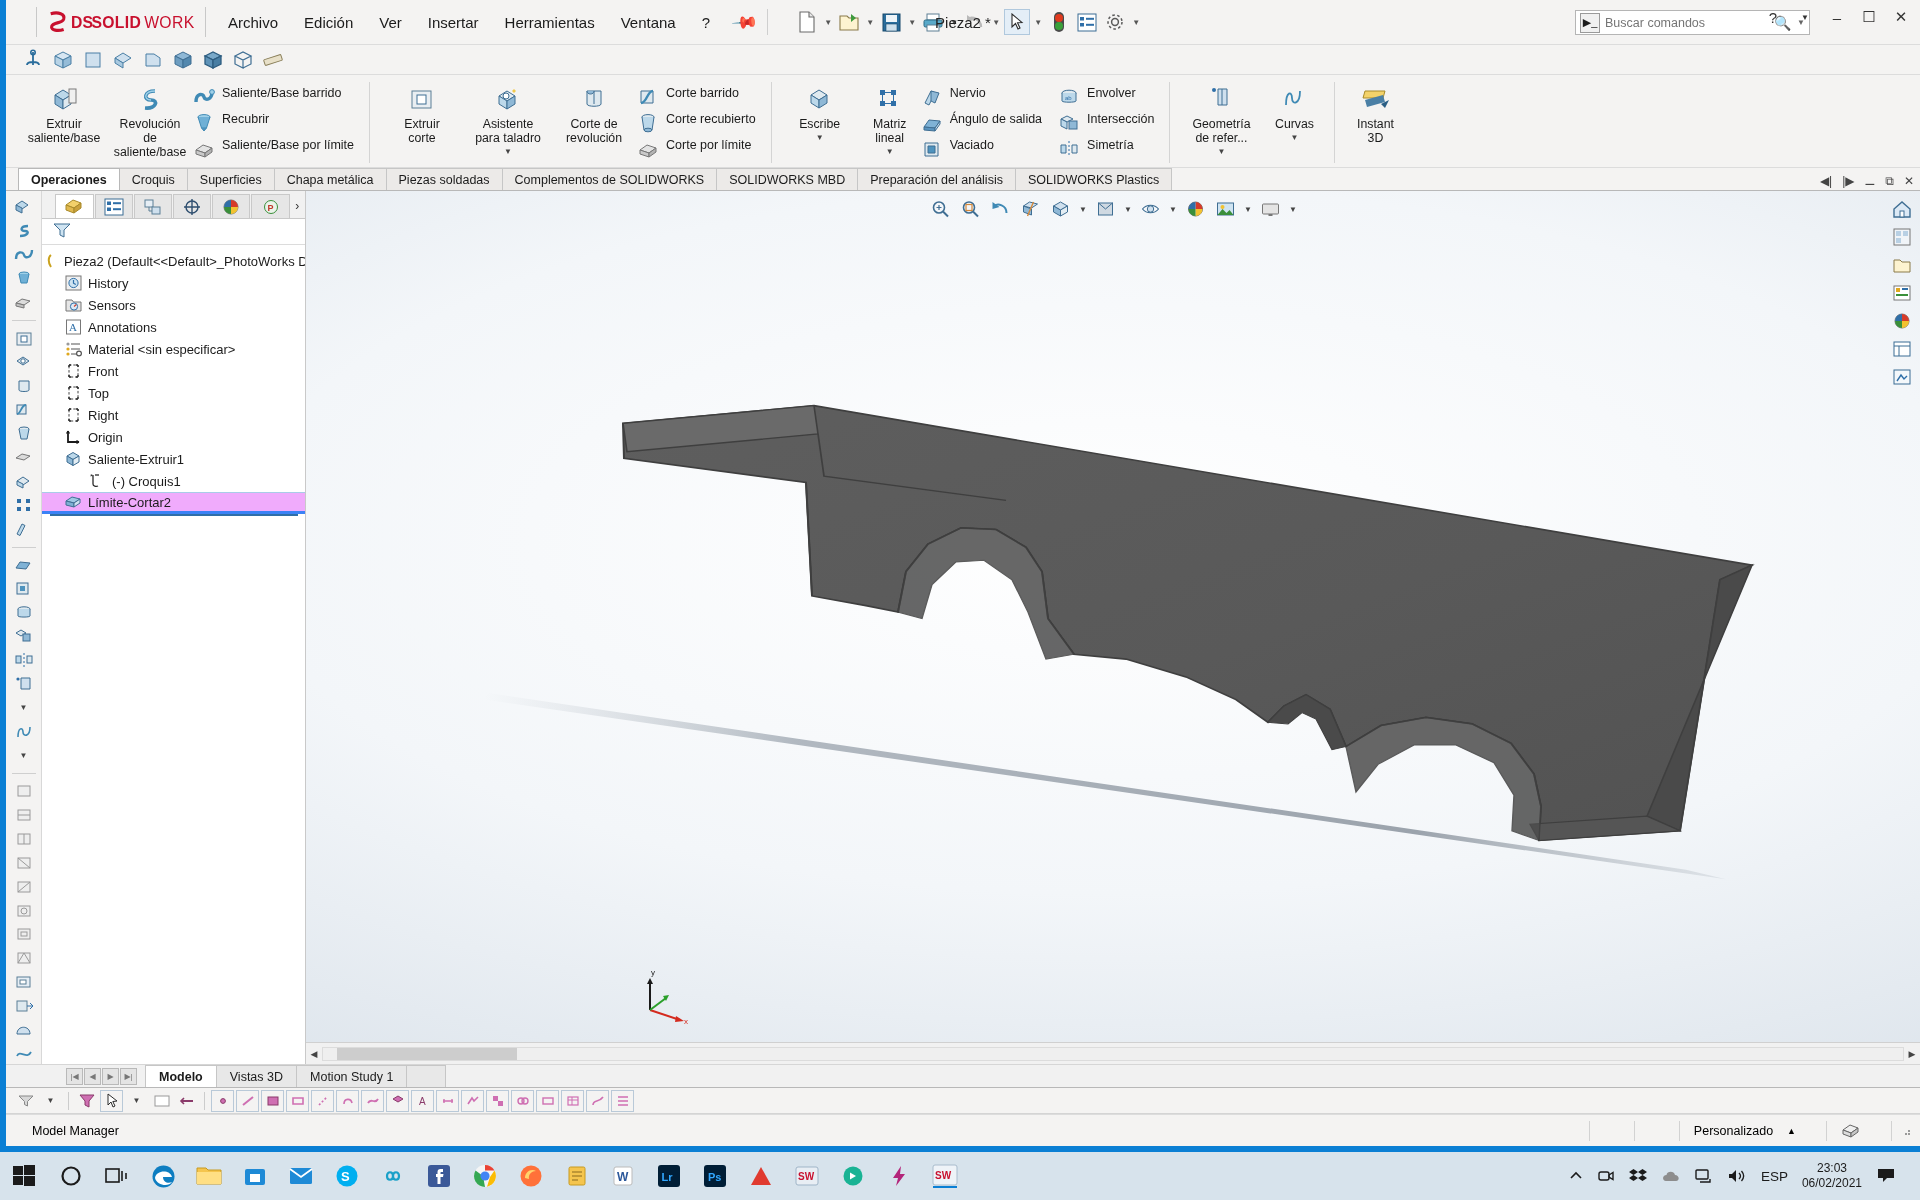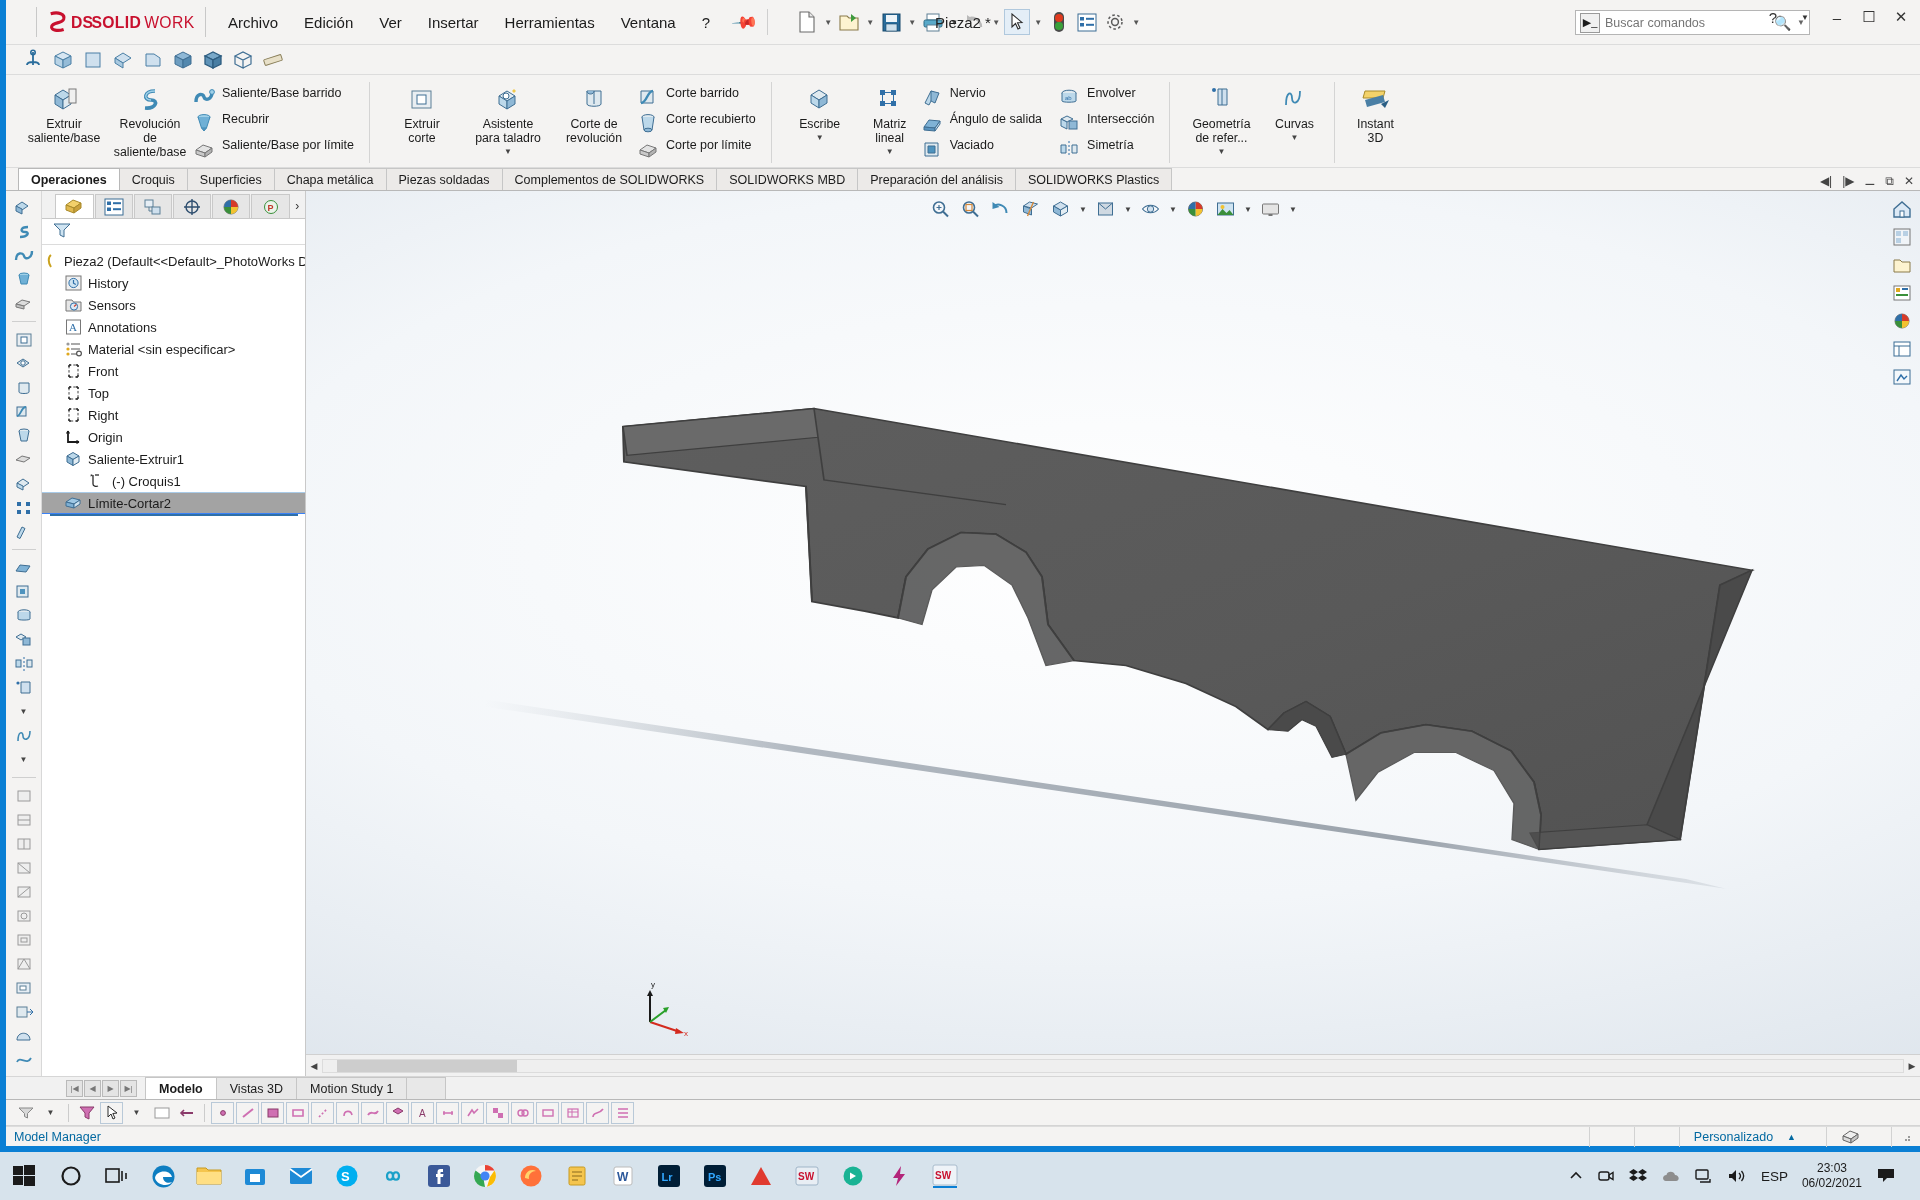--- a/index.html
+++ b/index.html
@@ -125,21 +125,21 @@
   .ttab{ width:40px; display:flex;align-items:center;justify-content:center;
     border:1px solid #c9c9c9; border-bottom:none; margin-right:1px; background:#e6e6e6;}
   .ttab.active{ background:#fff; }
   .ttab.arrow{ width:14px; border:none; background:transparent; font-size:12px; color:#333;}
   .filterrow{ height:26px; display:flex;align-items:center;padding-left:10px;border-bottom:1px solid #dcdcdc;}
   .treelist{ flex:1; padding-top:5px; font-size:13px; overflow:hidden;}
   .tnode{ display:flex;align-items:center; height:22px; padding-left:8px; white-space:nowrap;}
   .tnode .tic{ width:22px;height:18px;display:flex;align-items:center;justify-content:center;margin-right:4px;}
   .tnode.root{ padding-left:4px; }
   .tnode.child{ padding-left:32px; }
-  .tnode.selected{ background:#a3a3a3; border-top:1px solid #a9cbe8; border-bottom:1px solid #3b82f6;}
+  .tnode.selected{ background:#f0abfc; border-top:1px solid #a9cbe8; border-bottom:3px solid #3b82f6;}
   .selbar{ height:2px;background:#2f6fa8; margin-left:8px; margin-right:0; width:248px;}
 
   
   .viewport{
     flex:1; position:relative; overflow:hidden;
     background:
       radial-gradient(ellipse 120% 90% at 50% 40%, #ffffff 0%, #f3f6f9 45%, #dfe6ed 78%, #cfd8e2 100%);
   }
   .vtoolbar{
     position:absolute; left:50%; transform:translateX(-50%); top:6px;
@@ -181,22 +181,22 @@
   .bottomstrip{
     height:26px; background:#f4f3f2; display:flex; align-items:center;
     border-bottom:1px solid #d4d4d4; padding-left:8px; gap:2px;
   }
   .bi{ width:23px;height:22px;display:flex;align-items:center;justify-content:center;}
   .bi.box{ border:1px solid #b9c9d8; }
   .bsep{ width:1px;height:18px;background:#cccccc;margin:0 4px;}
 
   
   .statusbar{
-    height:20px; background:#f4f3f2; display:flex;align-items:center;
-    border-top:1px solid #dcdcdc; font-size:12.5px; padding-left:8px; color:#0369a1;
+    height:32px; background:#f4f3f2; display:flex;align-items:center;
+    border-top:1px solid #dcdcdc; font-size:12.5px; padding-left:26px; color:#000000;
   }
   .statusbar .sright{ margin-left:auto; display:flex;align-items:center;gap:16px;}
   .statusbar .sright .cell{ padding:0 14px; border-left:1px solid #d2d2d2; height:20px;
     display:flex;align-items:center; }
 
   
   .taskbar{
     position:absolute;left:0;bottom:0;width:1920px;height:48px;background:#d7e3ec;
     display:flex;align-items:center;
   }

